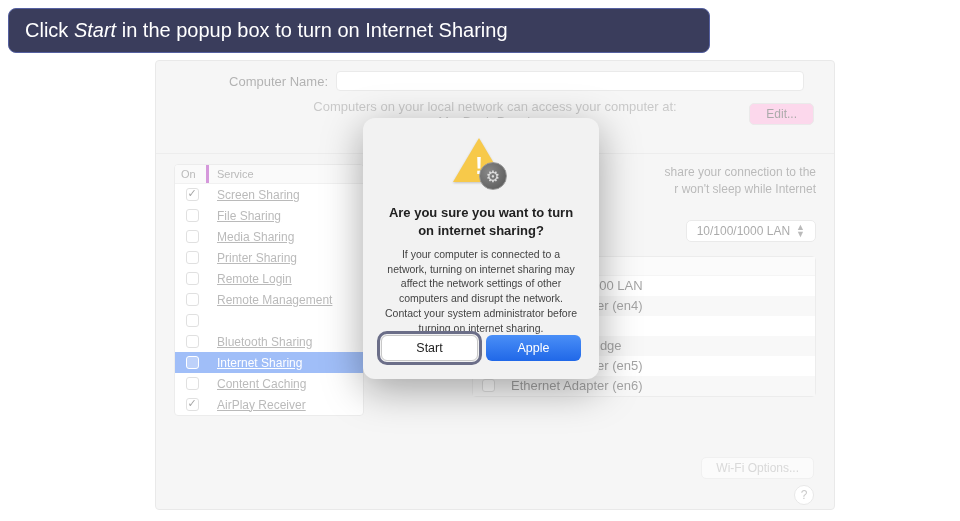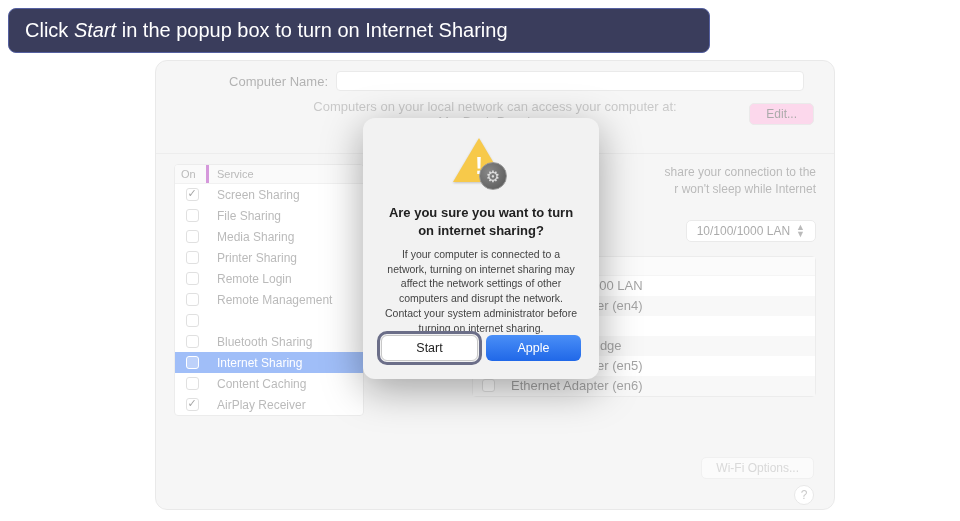--- a/index.html
+++ b/index.html
@@ -35,21 +35,21 @@
     }
     
     .window {
       position: absolute;
       top: 60px;
       left: 155px;
       width: 680px;
       height: 450px;
       background: #ececec;
       border: 1px solid #cfcfcf;
-      border-radius: 12px;
+      border-radius: 4px;
       font-size: 13px;
       color: #444;
     }
     
     .top-row {
       padding: 10px 20px 4px 40px;
       display: flex;
       align-items: center;
     }
     .top-row .label { color: #555; width: 140px; text-align: right; padding-right: 8px;}
@@ -102,20 +102,21 @@
       color: #666;
     }
     .service-header .on-col { width: 34px; padding: 3px 6px; border-right: 3px solid #a21caf;}
     .service-header .svc-col { flex: 1; padding: 3px 8px;}
     .service-row {
       display: flex;
       align-items: center;
       height: 21px;
       font-size: 12px;
       color: #666;
+      text-decoration: underline;
     }
     .service-row .chk {
       width: 34px;
       display: flex;
       justify-content: center;
       align-items: center;
     }
     .service-row .chk input { 
       appearance: none;
       width: 13px; height: 13px;

